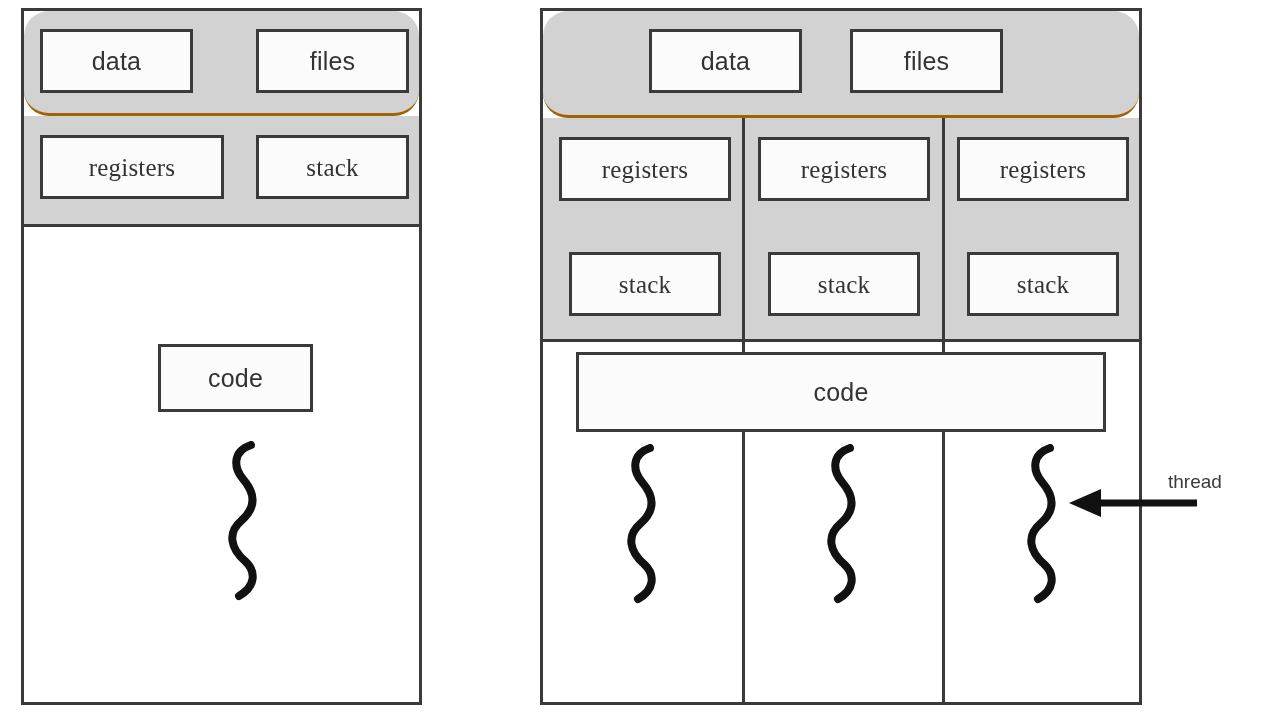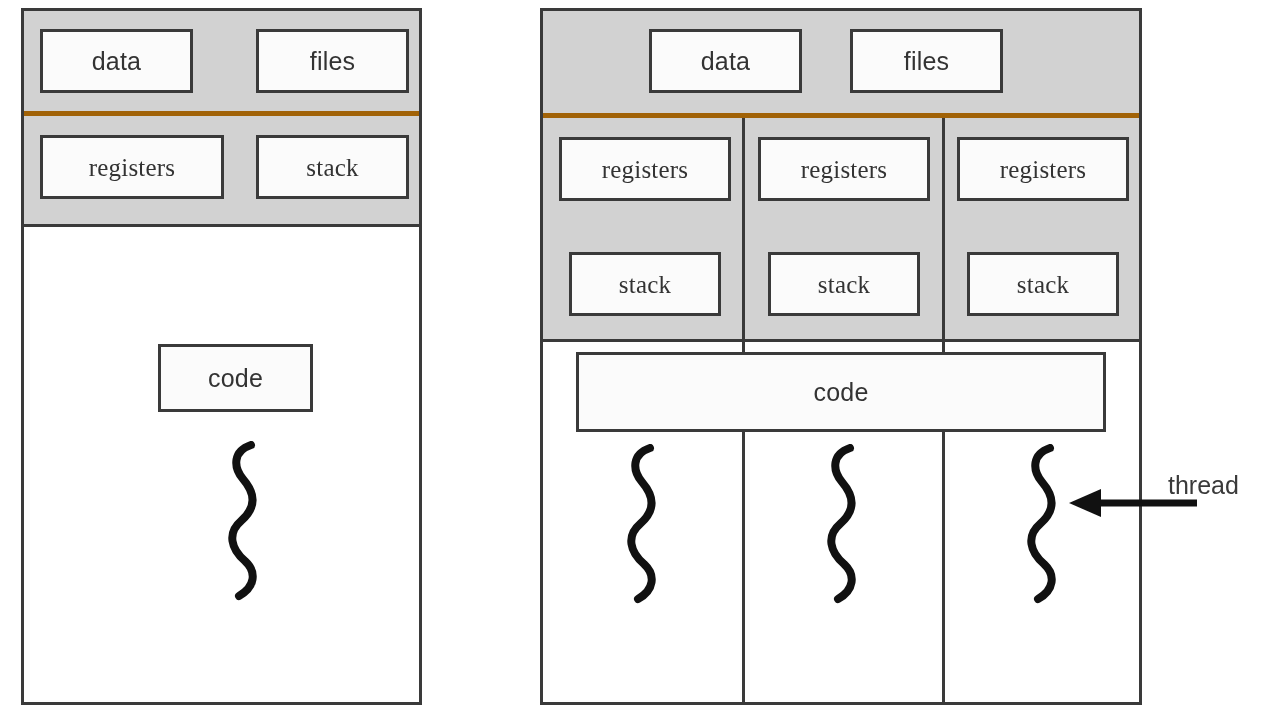--- a/index.html
+++ b/index.html
@@ -33,21 +33,22 @@
 
   
   .band {
     position: absolute;
     box-sizing: border-box;
     background: #d2d2d2;
     left: 0;
     right: 0;
   }
   .band-divider {
-    border-bottom: 5px solid #a16207;
+    border-bottom: 3px solid #a16207;
+    border-radius: 25px;
   }
   .band-bottom-rule {
     border-bottom: 3px solid #3a3a3a;
     font-family: Liberation Serif, serif;
   }
 
   
   .cell {
     position: absolute;
     box-sizing: border-box;
@@ -71,21 +72,21 @@
   }
 
   
   .squiggle {
     position: absolute;
   }
 
   
   .annot-label {
     position: absolute;
-    font-size: 25px;
+    font-size: 19px;
     color: #3a3a3a;
     white-space: nowrap;
   }
   .annot-arrow {
     position: absolute;
   }
 </style>
 </head>
 <body>
 

